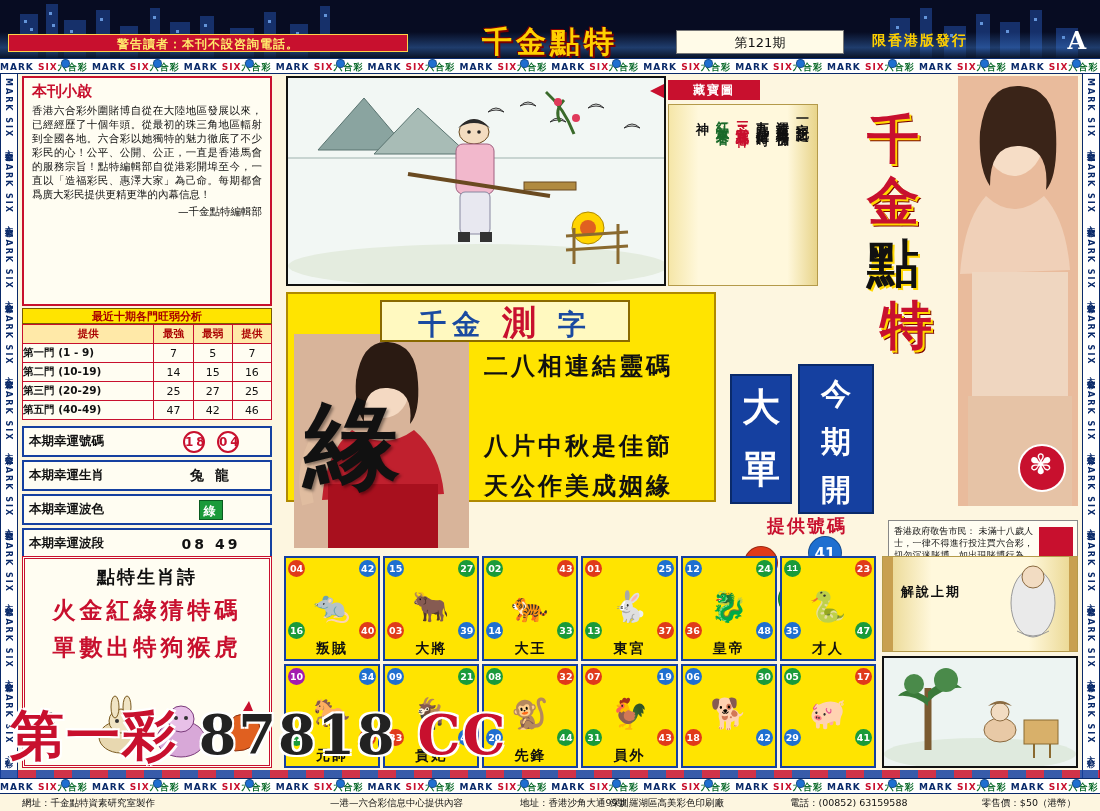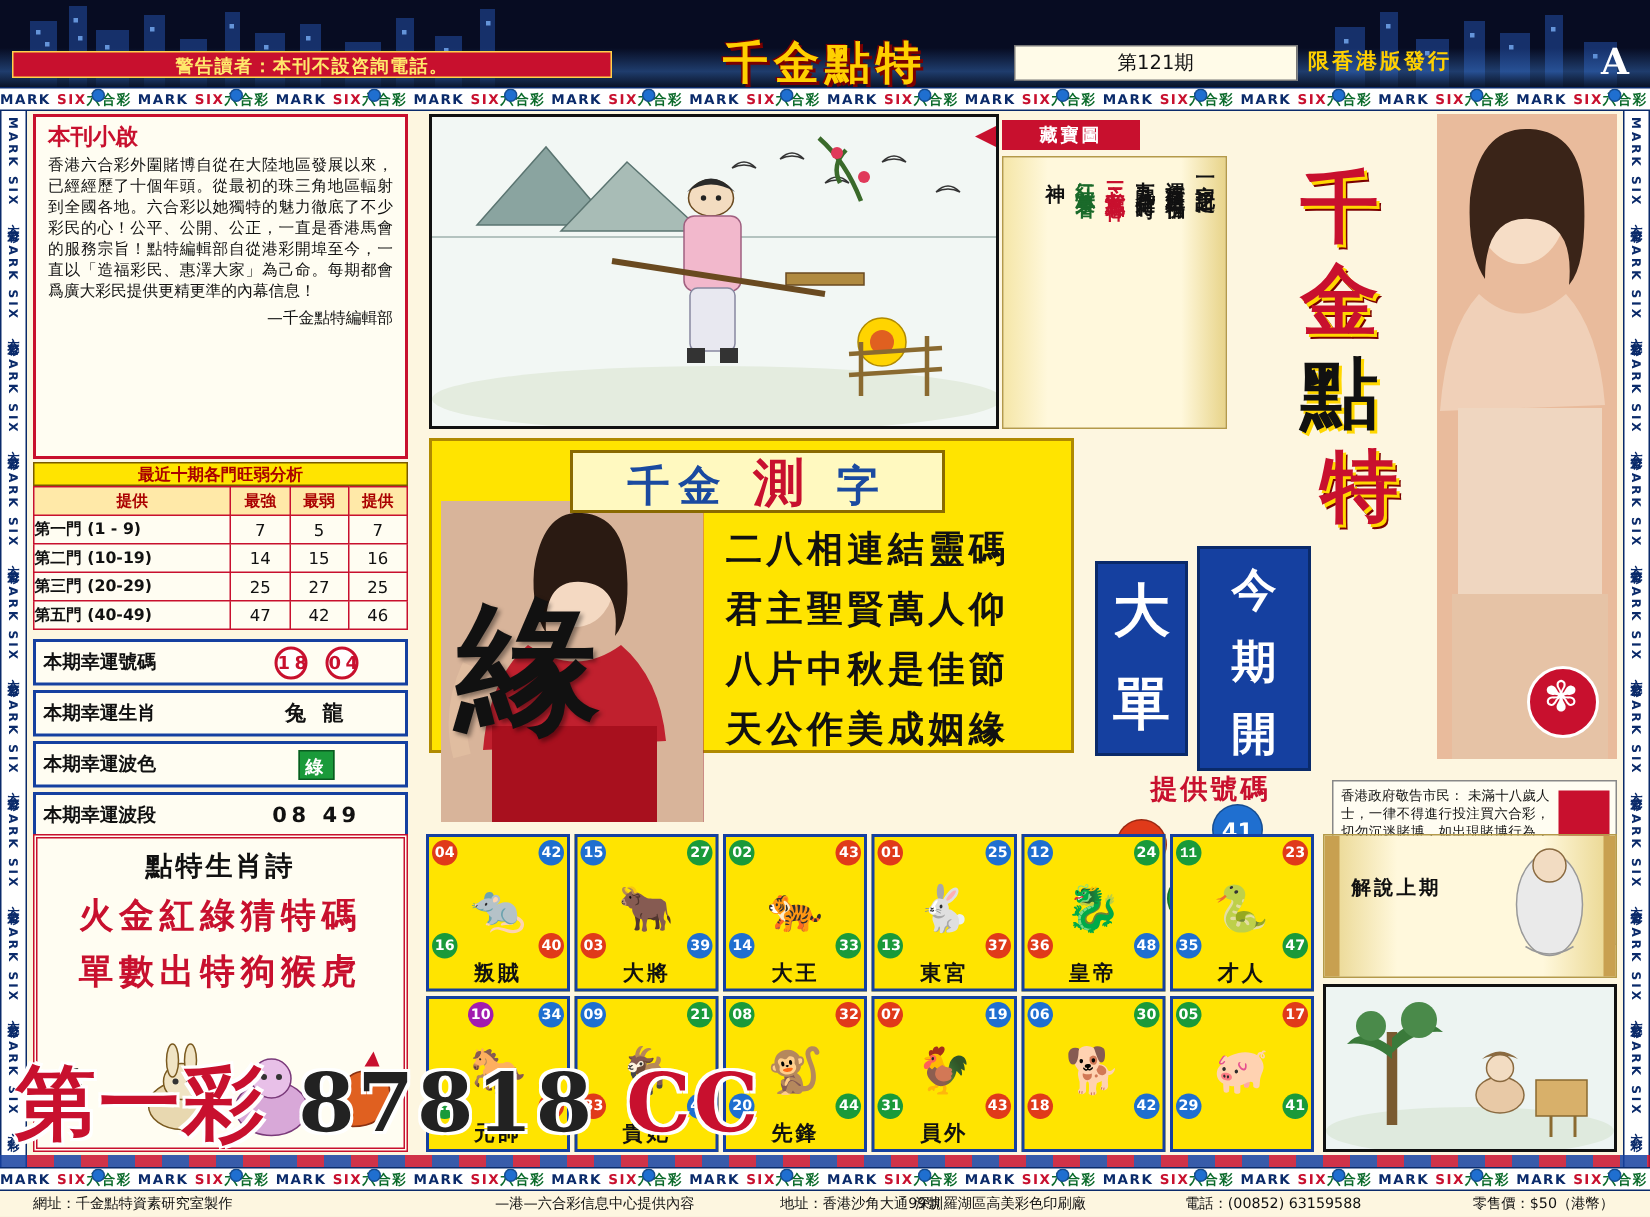--- a/index.html
+++ b/index.html
@@ -44,21 +44,21 @@
     position: absolute; left: 420px; top: 22px; width: 260px;
     text-align: center;
     color: #ffd000;
     font-size: 30px;
     font-weight: bold;
     letter-spacing: 4px;
     text-shadow: 2px 2px 0 #7a0000, -1px -1px 0 #7a0000;
     font-family: "DejaVu Serif", "Liberation Serif", serif;
   }
   .issue-box {
-    position: absolute; left: 676px; top: 30px; width: 189px; height: 24px;
+    position: absolute; left: 676px; top: 30px; width: 168px; height: 24px;
     background: #fffbe8;
     border: 1px solid #777;
     color: #111;
     font-size: 13px;
     text-align: center;
     line-height: 24px;
   }
   .hk-edition {
     position: absolute; left: 872px; top: 32px;
     color: #ffd000; font-size: 14px; font-weight: bold; letter-spacing: 2px;
@@ -660,21 +660,20 @@
           <path d="M20 110 q-14 30 -6 60" stroke="#e0bda0" stroke-width="12" fill="none"></path>
         </svg>
       </div>
       <div class="hdr">
         <span>千金</span>
         <span class="big">測</span>
         <span>字</span>
       </div>
       <div class="yuan">緣</div>
       <div class="verse v1">二八相連結靈碼</div>
-      <div class="verse v2">君主聖賢萬人仰</div>
       <div class="verse v3">八片中秋是佳節</div>
       <div class="verse v4">天公作美成姻緣</div>
 
     </div>
 
     <div class="blueblock">
       <div>大</div>
       <div>單</div>
     </div>
     <div class="blueblock2">
@@ -737,21 +736,21 @@
         </div>
         <div class="cell">
           <div class="an tl" style="background: rgb(26, 154, 58); font-family: Liberation Mono, monospace;">11</div>
           <div class="an tr" style="background: rgb(224, 58, 26);">23</div>
           <div class="an bl" style="background: rgb(31, 111, 208);">35</div>
           <div class="an br" style="background: rgb(26, 154, 58);">47</div>
           <div class="pic">🐍</div>
           <div class="name">才人</div>
         </div>
         <div class="cell">
-          <div class="an tl" style="background: #a21caf; margin-left: 24px;">10</div>
+          <div class="an tl" style="background: #a21caf;">10</div>
           <div class="an tr" style="background: rgb(31, 111, 208);">34</div>
           <div class="an bl" style="background: rgb(26, 154, 58);">22</div>
           <div class="an br" style="background: rgb(224, 58, 26);">46</div>
           <div class="pic">🐎</div>
           <div class="name">元帥</div>
         </div>
         <div class="cell">
           <div class="an tl" style="background: rgb(31, 111, 208);">09</div>
           <div class="an tr" style="background: rgb(26, 154, 58);">21</div>
           <div class="an bl" style="background: rgb(224, 58, 26);">33</div>

